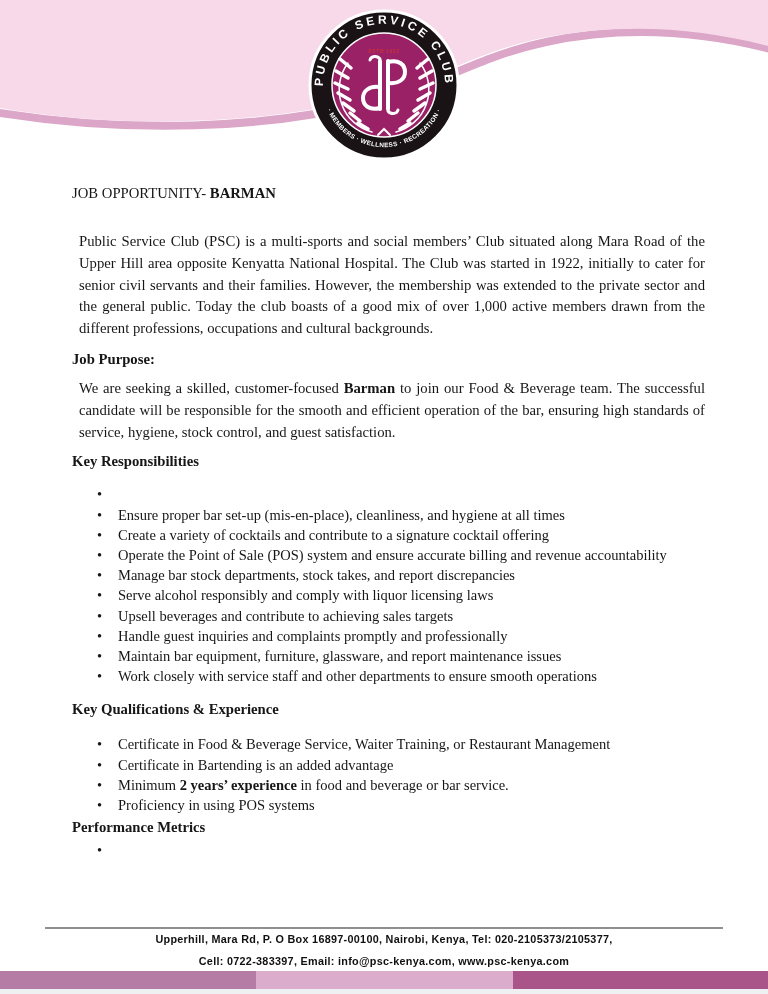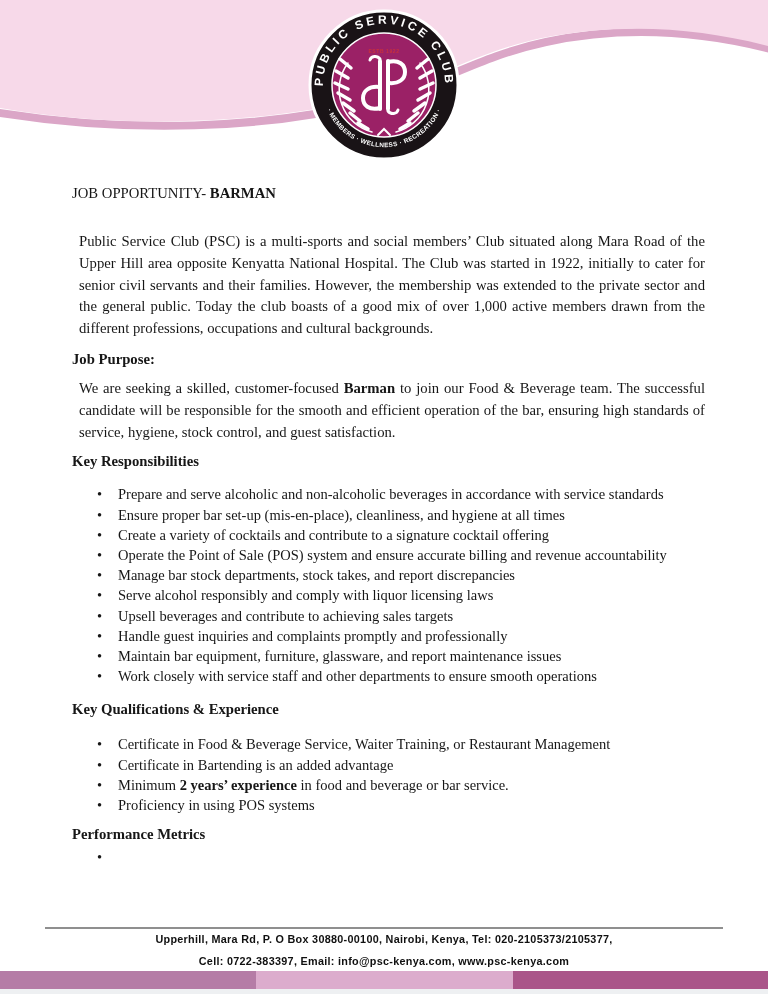--- a/index.html
+++ b/index.html
@@ -19,21 +19,21 @@
   .content { position:absolute; top:170px; left:72px; width:640px; }
   .doc-title { margin:12px 0 0 0; font-size:14.7px; line-height:22px; }
   .doc-title .bold { font-weight:bold; }
   .para { margin:7px; font-size:14.7px; line-height:21.8px; text-align:justify; }
   .intro { margin-top:27px; }
   .heading { margin:0; font-weight:bold; font-size:14.7px; line-height:22px; }
   .h-jp   { margin-top:8px; }
   .p-jp   { margin-top:8px; }
   .h-resp { margin-top:0; }
   .h-quali{ margin-top:12px; }
-  .h-perf { margin-top:8px; }
+  .h-perf { margin-top:1px; }
   .blist { margin:0; padding:0; list-style:none; font-size:14.5px; line-height:20.2px; }
   .l-resp { margin-top:12px; }
   .l-quali{ margin-top:14px; }
   .l-perf { margin-top:2px; }
   .blist li { display:flex; }
   .blist li .dot { width:21px; margin-left:25px; flex:none; }
   .binline { font-weight:bold; }
   
   .footer-rule { position:absolute; top:927px; left:45px; width:678px; height:2px; background:#8f8f8f; }
   .footer-text {
@@ -124,21 +124,20 @@
 
     <p class="heading h-jp">Job Purpose:</p>
 
     <p class="para p-jp"><span>We are seeking a skilled, customer-focused </span><span class="binline">Barman</span><span> to join our Food &amp; Beverage team. The successful candidate will be responsible for the smooth and efficient operation of the bar, ensuring high standards of service, hygiene, stock control, and guest satisfaction.</span></p>
 
     <p class="heading h-resp">Key Responsibilities</p>
 
     <ul class="blist l-resp">
       <li>
           <span class="dot">•</span>
-          <span>Prepare and serve alcoholic and non-alcoholic beverages in accordance with service standards</span>
         </li>
       <li>
           <span class="dot">•</span>
           <span>Ensure proper bar set-up (mis-en-place), cleanliness, and hygiene at all times</span>
         </li>
       <li>
           <span class="dot">•</span>
           <span>Create a variety of cocktails and contribute to a signature cocktail offering</span>
         </li>
       <li>
@@ -197,21 +196,21 @@
     <ul class="blist l-perf">
       <li>
           <span class="dot">•</span>
         </li>
     </ul>
 
   </div>
 
   <div class="footer-rule" style="background: rgb(143, 143, 143);"></div>
 
-  <div class="footer-text ft1">Upperhill, Mara Rd, P. O Box 30880-00100, Nairobi, Kenya, Tel: 020-2105373/2105377,</div>
+  <div class="footer-text ft1">Upperhill, Mara Rd, P. O Box 16897-00100, Nairobi, Kenya, Tel: 020-2105373/2105377,</div>
   <div class="footer-text ft2">Cell: 0722-383397, Email: info@psc-kenya.com, www.psc-kenya.com</div>
 
   <div class="footer-bars">
     <div class="seg seg1" style="background: rgb(181, 124, 166);"></div>
     <div class="seg seg2" style="background: rgb(220, 172, 205);"></div>
     <div class="seg seg3" style="background: rgb(170, 85, 137);"></div>
   </div>
 
   <div class="page-edge"></div>
 

